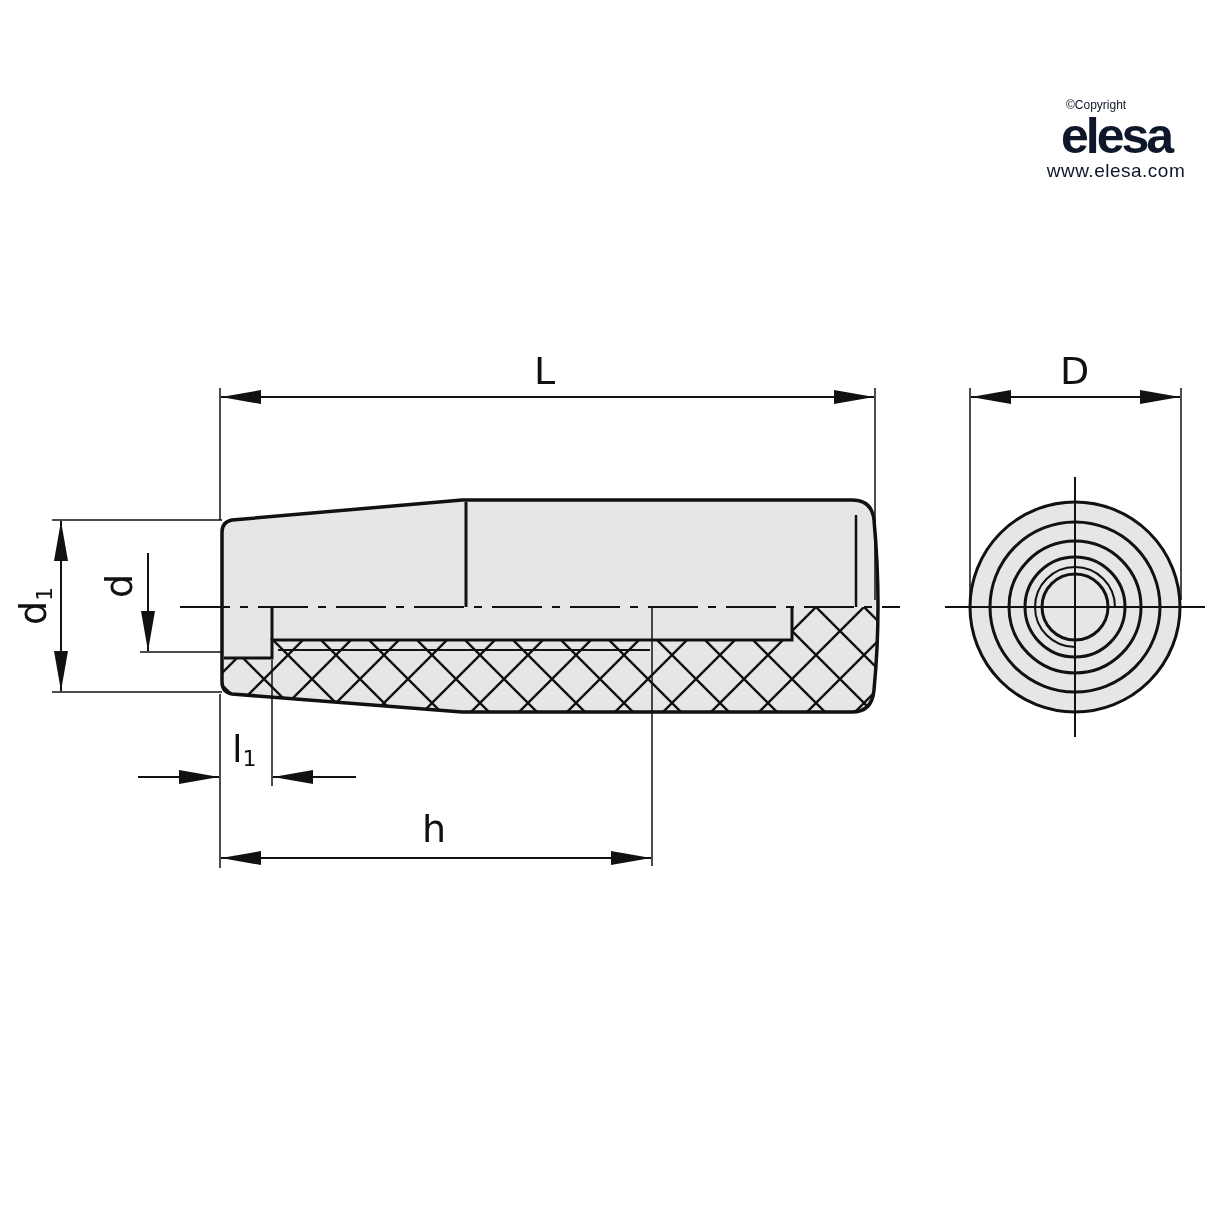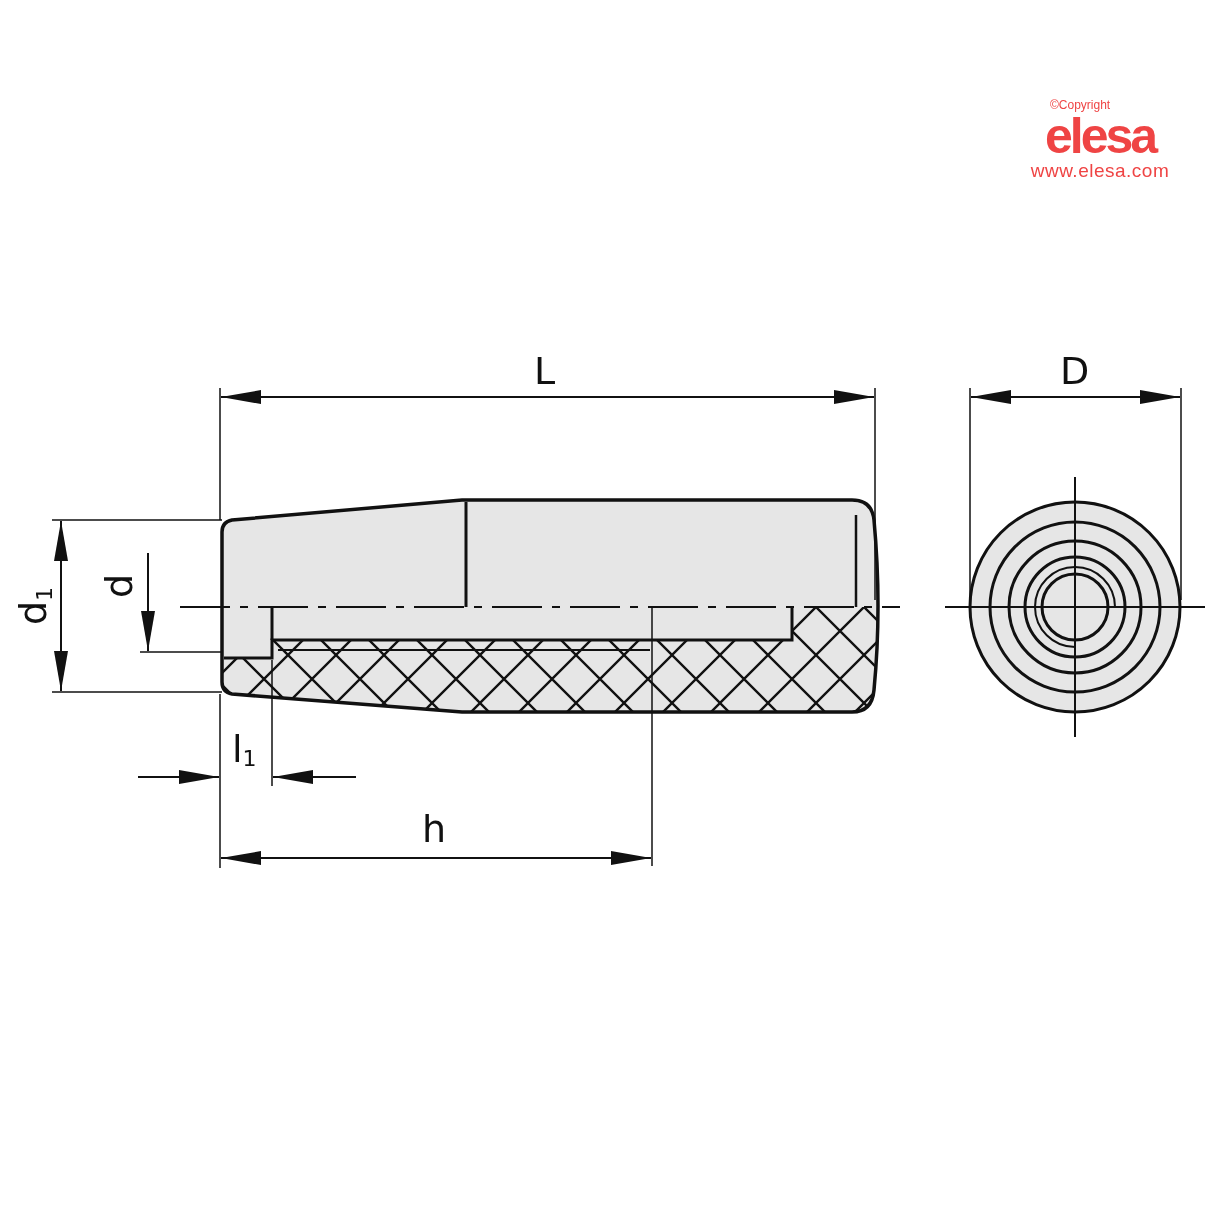--- a/index.html
+++ b/index.html
@@ -1,18 +1,18 @@
 <!DOCTYPE html>
 <html><head>
   <meta charset="utf-8">
   <style>
     html, body { margin: 0; padding: 0; background: #ffffff; }
     body { width: 1214px; height: 1214px; position: relative; overflow: hidden; font-family: "Liberation Sans", sans-serif; }
     #drawing { position: absolute; left: 0; top: 0; }
-    .watermark { position: absolute; right: 44px; top: 98px; width: 140px; text-align: center; color: #ef4444; }
+    .watermark { position: absolute; right: 28px; top: 98px; width: 140px; text-align: center; color: #0f172a; }
     .wm-copy { font-size: 12px; font-family: "Liberation Sans", sans-serif; text-align: left; padding-left: 20px; }
     .wm-logo { font-size: 50px; font-weight: bold; letter-spacing: -3px; line-height: 48px; font-family: "Liberation Sans", sans-serif; }
     .wm-url { font-size: 19px; font-family: "Liberation Sans", sans-serif; letter-spacing: 0.5px; }
     .dimlabel { font-family: "DejaVu Sans", sans-serif; font-size: 38px; fill: #111; }
     .sub { font-size: 22px; }
   </style>
 </head>
 <body>
 
 <div class="watermark">

